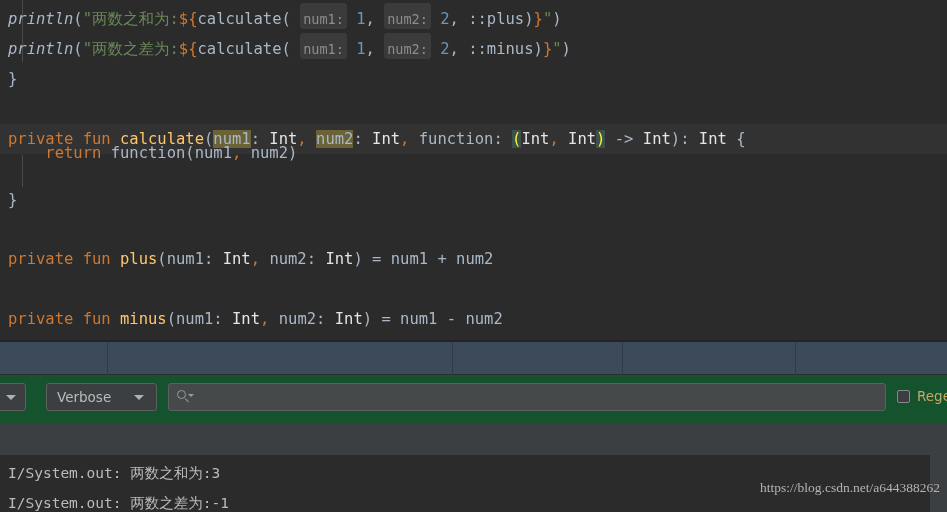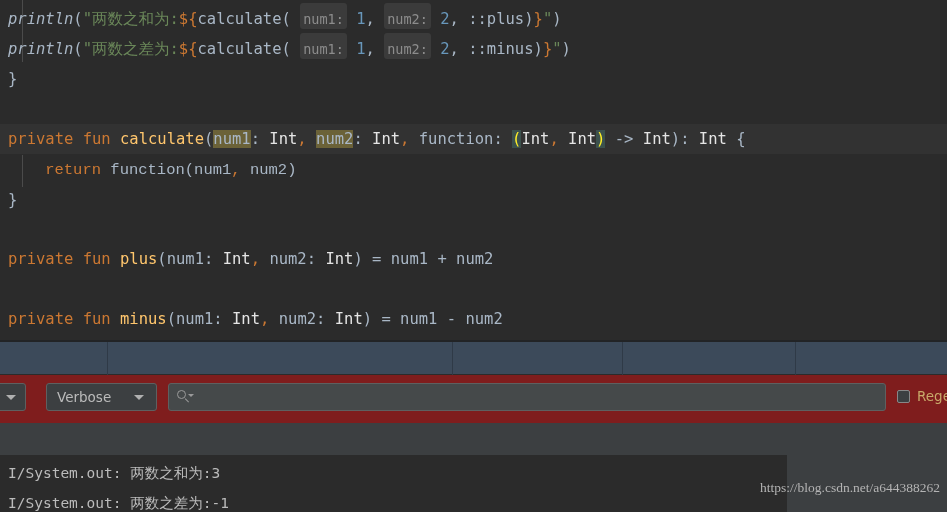--- a/index.html
+++ b/index.html
@@ -93,21 +93,21 @@
     height: 33px;
     background: #2f3a47;
   }
 
   
   #toolbar {
     position: absolute;
     left: 0; top: 375px;
     width: 947px;
     height: 48px;
-    background: #7f1d1d;
+    background: #14532d;
   }
   .combo {
     position: absolute;
     top: 8px;
     height: 28px;
     box-sizing: border-box;
     border: 1px solid #5e6060;
     border-radius: 3px;
     background: #3c3f41;
     color: #bbbbbb;
@@ -225,21 +225,21 @@
     position: absolute;
     left: 0; top: 423px;
     width: 947px;
     height: 89px;
     background: #3c3f41;
     overflow: hidden;
   }
   #console-inner {
     position: absolute;
     left: 0; top: 32px;
-    width: 787px;
+    width: 930px;
     height: 57px;
     background: #2b2b2b;
     border-top: 1px solid #2b2b2b;
   }
   .log-line {
     position: absolute;
     left: 8px;
     height: 30px;
     line-height: 30px;
     white-space: pre;
@@ -271,21 +271,21 @@
   <div class="code-line" style="top:4px;"><span class="pad"></span><span class="italic plaingray">println</span><span class="plaingray">(</span><span class="str">"</span><span class="str">两数之和为:</span><span class="tmpl">${</span><span class="plaingray">calculate</span><span class="plaingray">( </span><span class="hint">num1:</span><span class="plaingray"> </span><span class="num">1</span><span class="plaingray">, </span><span class="hint">num2:</span><span class="plaingray"> </span><span class="num">2</span><span class="plaingray">, </span><span class="plaingray">::plus</span><span class="plaingray">)</span><span class="tmpl">}</span><span class="str">"</span><span class="plaingray">)</span></div>
 
   <div class="code-line" style="top:34px;"><span class="pad"></span><span class="italic plaingray">println</span><span class="plaingray">(</span><span class="str">"</span><span class="str">两数之差为:</span><span class="tmpl">${</span><span class="plaingray">calculate</span><span class="plaingray">( </span><span class="hint">num1:</span><span class="plaingray"> </span><span class="num">1</span><span class="plaingray">, </span><span class="hint">num2:</span><span class="plaingray"> </span><span class="num">2</span><span class="plaingray">, </span><span class="plaingray">::minus</span><span class="plaingray">)</span><span class="tmpl">}</span><span class="str">"</span><span class="plaingray">)</span></div>
 
   <div class="code-line" style="top:64px;"><span class="pad"></span><span class="plaingray">}</span></div>
 
   <div class="code-line" style="top:94px;"></div>
 
   <div class="code-line current" style="top:124px;"><span class="pad"></span><span class="kw">private</span><span> </span><span class="kw">fun</span><span> </span><span class="fnname">calculate</span><span class="plaingray">(</span><span class="occ">num1</span><span class="plaingray">: </span><span class="type">Int</span><span class="kw">,</span><span class="plaingray"> </span><span class="occ">num2</span><span class="plaingray">: </span><span class="type">Int</span><span class="kw">,</span><span class="plaingray"> </span><span class="plaingray">function</span><span class="plaingray">: </span><span class="brace-match">(</span><span class="type">Int</span><span class="kw">,</span><span class="plaingray"> </span><span class="type">Int</span><span class="brace-match">)</span><span class="plaingray"> </span><span class="plaingray">-&gt;</span><span class="plaingray"> </span><span class="type">Int</span><span class="plaingray">): </span><span class="type">Int</span><span class="plaingray"> {</span></div>
 
-  <div class="code-line" style="top:155px;font-family:Liberation Mono, monospace;"><span class="pad"></span><span>    </span><span class="kw">return</span><span> </span><span class="plaingray">function</span><span class="plaingray">(</span><span class="plaingray">num1</span><span class="kw">,</span><span class="plaingray"> </span><span class="plaingray">num2</span><span class="plaingray">)</span></div>
+  <div class="code-line" style="top:138px;"><span class="pad"></span><span>    </span><span class="kw">return</span><span> </span><span class="plaingray">function</span><span class="plaingray">(</span><span class="plaingray">num1</span><span class="kw">,</span><span class="plaingray"> </span><span class="plaingray">num2</span><span class="plaingray">)</span></div>
 
   <div class="code-line" style="top:185px;"><span class="pad"></span><span class="plaingray">}</span></div>
 
   <div class="code-line" style="top:215px;"></div>
 
   <div class="code-line" style="top:244px;"><span class="pad"></span><span class="kw">private</span><span> </span><span class="kw">fun</span><span> </span><span class="fnname">plus</span><span class="plaingray">(</span><span class="plaingray">num1</span><span class="plaingray">: </span><span class="type">Int</span><span class="kw">,</span><span class="plaingray"> </span><span class="plaingray">num2</span><span class="plaingray">: </span><span class="type">Int</span><span class="plaingray">) </span><span class="plaingray">=</span><span class="plaingray"> </span><span class="plaingray">num1</span><span class="plaingray"> </span><span class="plaingray">+</span><span class="plaingray"> </span><span class="plaingray">num2</span></div>
 
   <div class="code-line" style="top:274px;"></div>
 
   <div class="code-line" style="top:304px;"><span class="pad"></span><span class="kw">private</span><span> </span><span class="kw">fun</span><span> </span><span class="fnname">minus</span><span class="plaingray">(</span><span class="plaingray">num1</span><span class="plaingray">: </span><span class="type">Int</span><span class="kw">,</span><span class="plaingray"> </span><span class="plaingray">num2</span><span class="plaingray">: </span><span class="type">Int</span><span class="plaingray">) </span><span class="plaingray">=</span><span class="plaingray"> </span><span class="plaingray">num1</span><span class="plaingray"> </span><span class="plaingray">-</span><span class="plaingray"> </span><span class="plaingray">num2</span></div>

